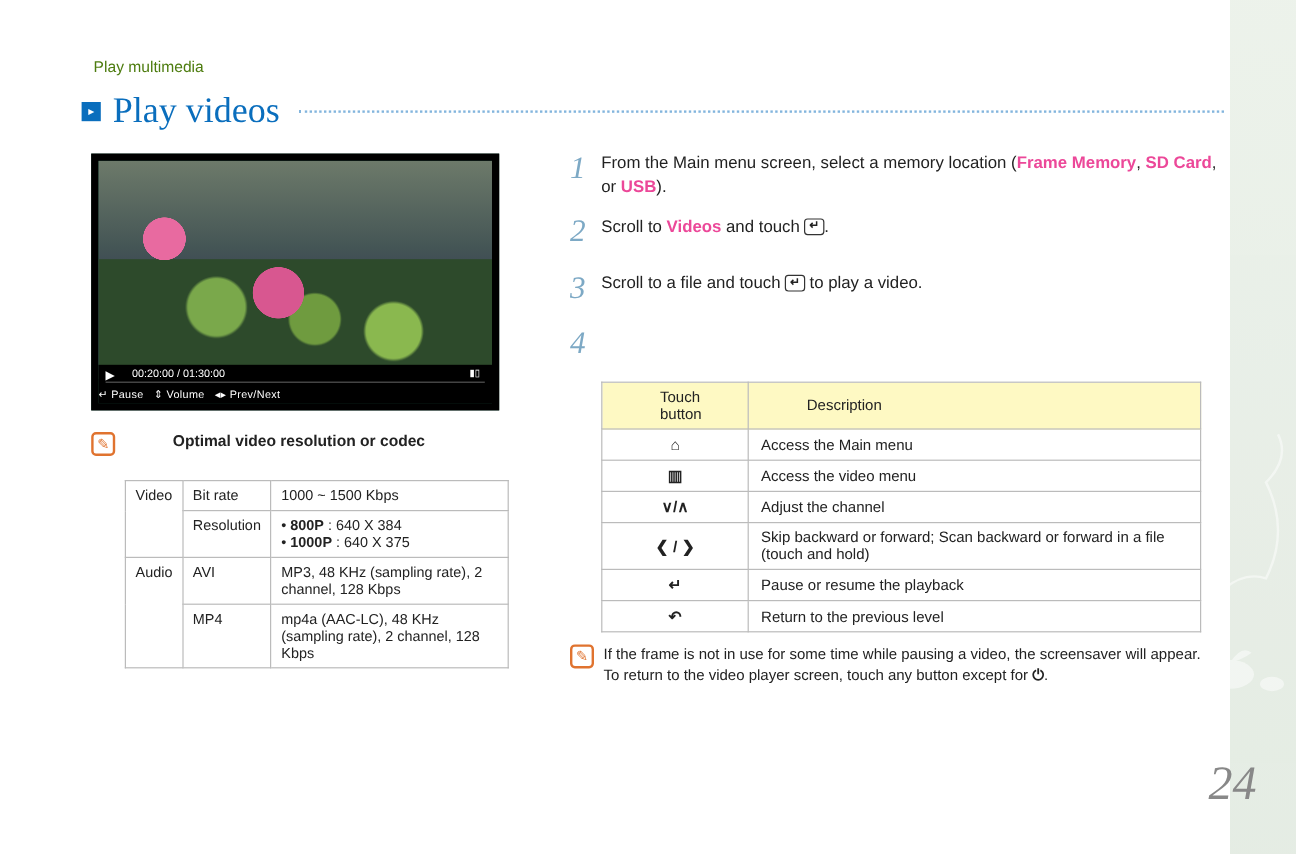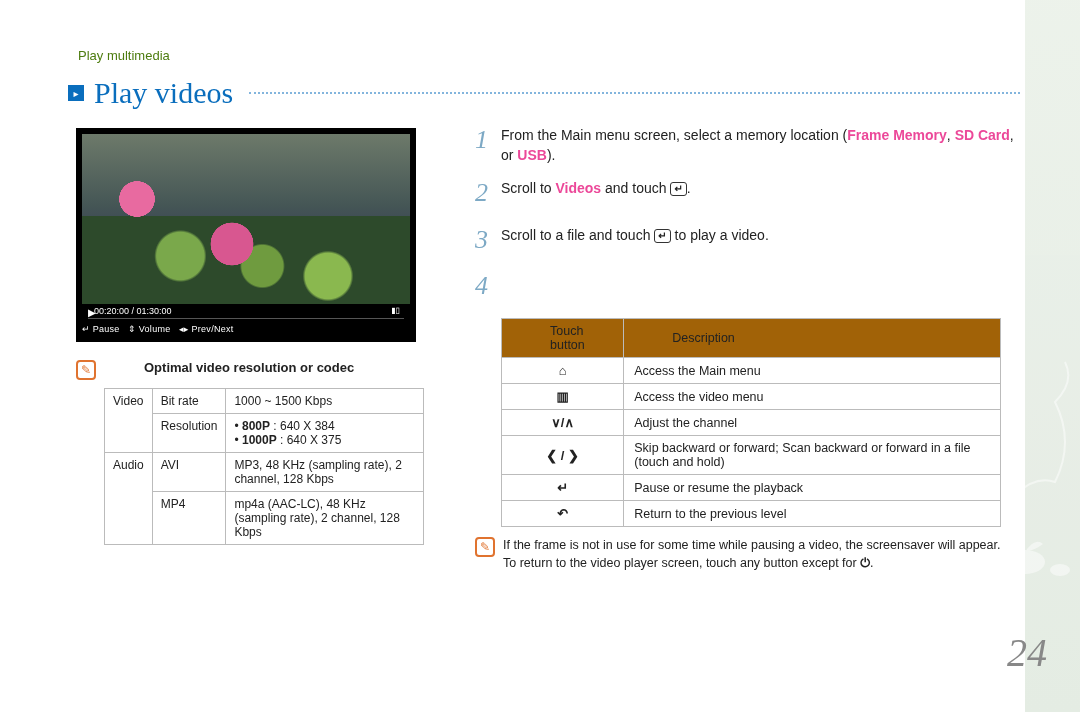--- a/index.html
+++ b/index.html
@@ -24,40 +24,40 @@
   .left-col { position: absolute; left: 76px; top: 128px; width: 360px; }
   .right-col { position: absolute; left: 475px; top: 126px; width: 540px; font-size: 14px; }
   
   .video-thumb { width: 340px; height: 214px; border: 6px solid #000; background: #254; position: relative; }
   .vt-image { width: 100%; height: 182px; position: relative; overflow: hidden; }
   .vt-sky { position:absolute; inset:0; background: linear-gradient(#6d7a6a, #455 40%, #335 70%); }
   .vt-pad { position:absolute; bottom:0; left:0; right:0; height:55%; background: radial-gradient(circle at 30% 40%, #7aa84b 0 10%, transparent 11%), radial-gradient(circle at 55% 50%, #6f9b3f 0 11%, transparent 12%), radial-gradient(circle at 75% 60%, #8ab84f 0 9%, transparent 10%), #2d4a2b; }
   .vt-flower1 { position:absolute; left:30px; top:40px; width:50px; height:50px; background: radial-gradient(circle,#e86aa0 0 50%,transparent 51%); border-radius:50%; }
   .vt-flower2 { position:absolute; left:120px; top:80px; width:60px; height:60px; background: radial-gradient(circle,#d85790 0 50%,transparent 51%); border-radius:50%; }
   .vt-bar { position:absolute; bottom:0; left:0; right:0; height:32px; background:#000; color:#fff; font-size:9px; }
-  .vt-time { position:absolute; left:12px; top:2px; }
+  .vt-time { position:absolute; left:28px; top:2px; }
   .vt-batt { position:absolute; right:10px; top:2px; font-size:8px; }
   .vt-controls { position:absolute; left:0; right:0; bottom:2px; text-align:left; font-size:9px; letter-spacing:.3px;}
   .vt-play { position:absolute; left:6px; top:3px; font-size:10px; }
   .vt-line { position:absolute; left:6px; right:6px; top:14px; height:1px; background:#555; }
   .note-box { display:flex; margin-top: 18px; }
   .note-icon { width:20px; height:20px; border:2px solid #e0732f; border-radius:4px; color:#e0732f; display:flex; align-items:center; justify-content:center; font-size:12px; margin-right:8px; flex-shrink:0; }
   .note-title { font-weight:bold; font-size:13px;margin-left:40px; }
-  table.spec { border-collapse: collapse; width: 320px; margin-top:8px; margin-left:28px; font-size:12px; }
+  table.spec { border-collapse: collapse; width: 320px; margin-top:20px; margin-left:28px; font-size:12px; }
   table.spec td { border:1px solid #bbb; padding:5px 8px; vertical-align:top; }
   ul.inner { list-style:none; padding-left:0; }
   ul.inner li::before { content:"• "; }
   
   .step { display:flex; margin-bottom:14px; line-height:1.4; }
   .step-num { font-family: Georgia, serif; font-size:26px; color:#7da9c5; font-style:italic; width:26px; flex-shrink:0; margin-top:-4px; }
   .link { color:#ec4899; font-weight:bold; }
   .icon-inline { display:inline-block; border:1.5px solid #333; border-radius:3px; font-size:10px; line-height:1; padding:1px 3px; vertical-align:middle; font-weight:bold;}
   table.btns { border-collapse: collapse; width:500px; margin-top:6px; margin-left:26px; font-size:12.5px; }
   table.btns th, table.btns td { border:1px solid #bbb; padding:5px 10px; text-align:left; vertical-align:middle; }
-  table.btns th { background:#a16207; font-weight:normal;padding-left:48px; }
+  table.btns th { background:#fef9c3; font-weight:normal;padding-left:48px; }
   .tb-icon { font-weight:bold; font-size:13px; }
   .note2 { display:flex; margin-left:0; margin-top:10px; font-size:12.5px; line-height:1.4; }
   .pagenum { position:absolute; right:33px; bottom:36px; font-family: Georgia, serif; font-style:italic; font-size:40px; color:#888; }
 </style>
 </head>
 <body>
 
 <div class="side-deco">
   <svg width="110" height="260" viewBox="0 0 110 260">
     <path d="M0 200 Q30 150 60 160 Q80 120 60 80 Q80 60 70 40" stroke="#fff" stroke-width="2" fill="none"></path>

